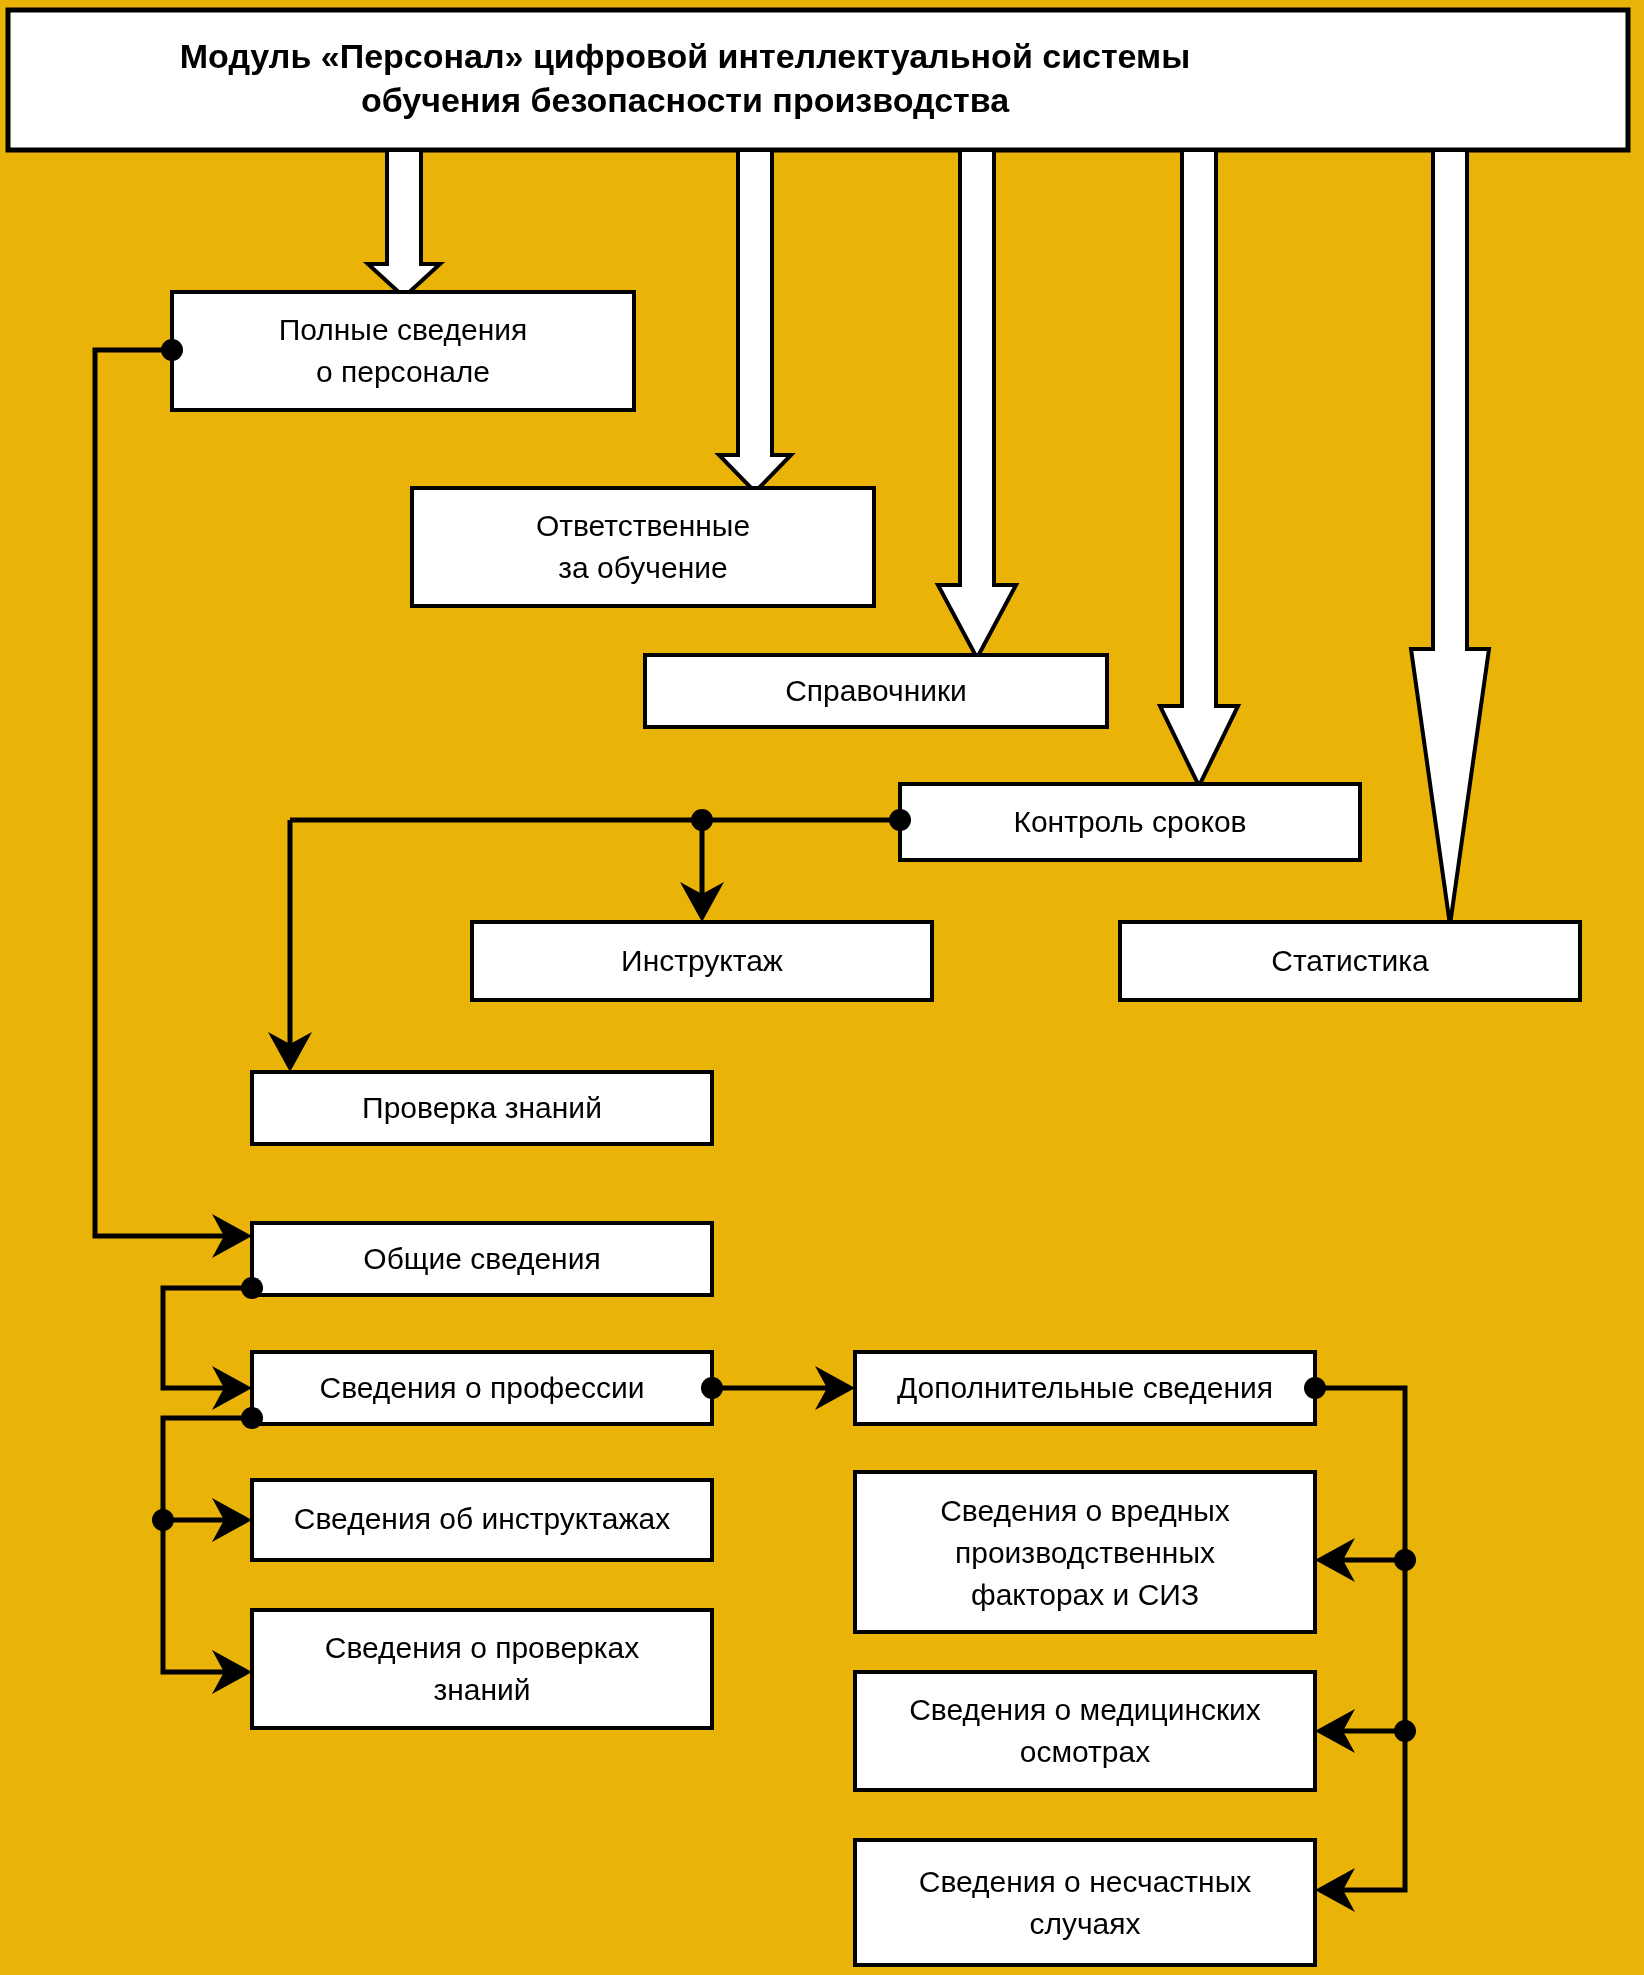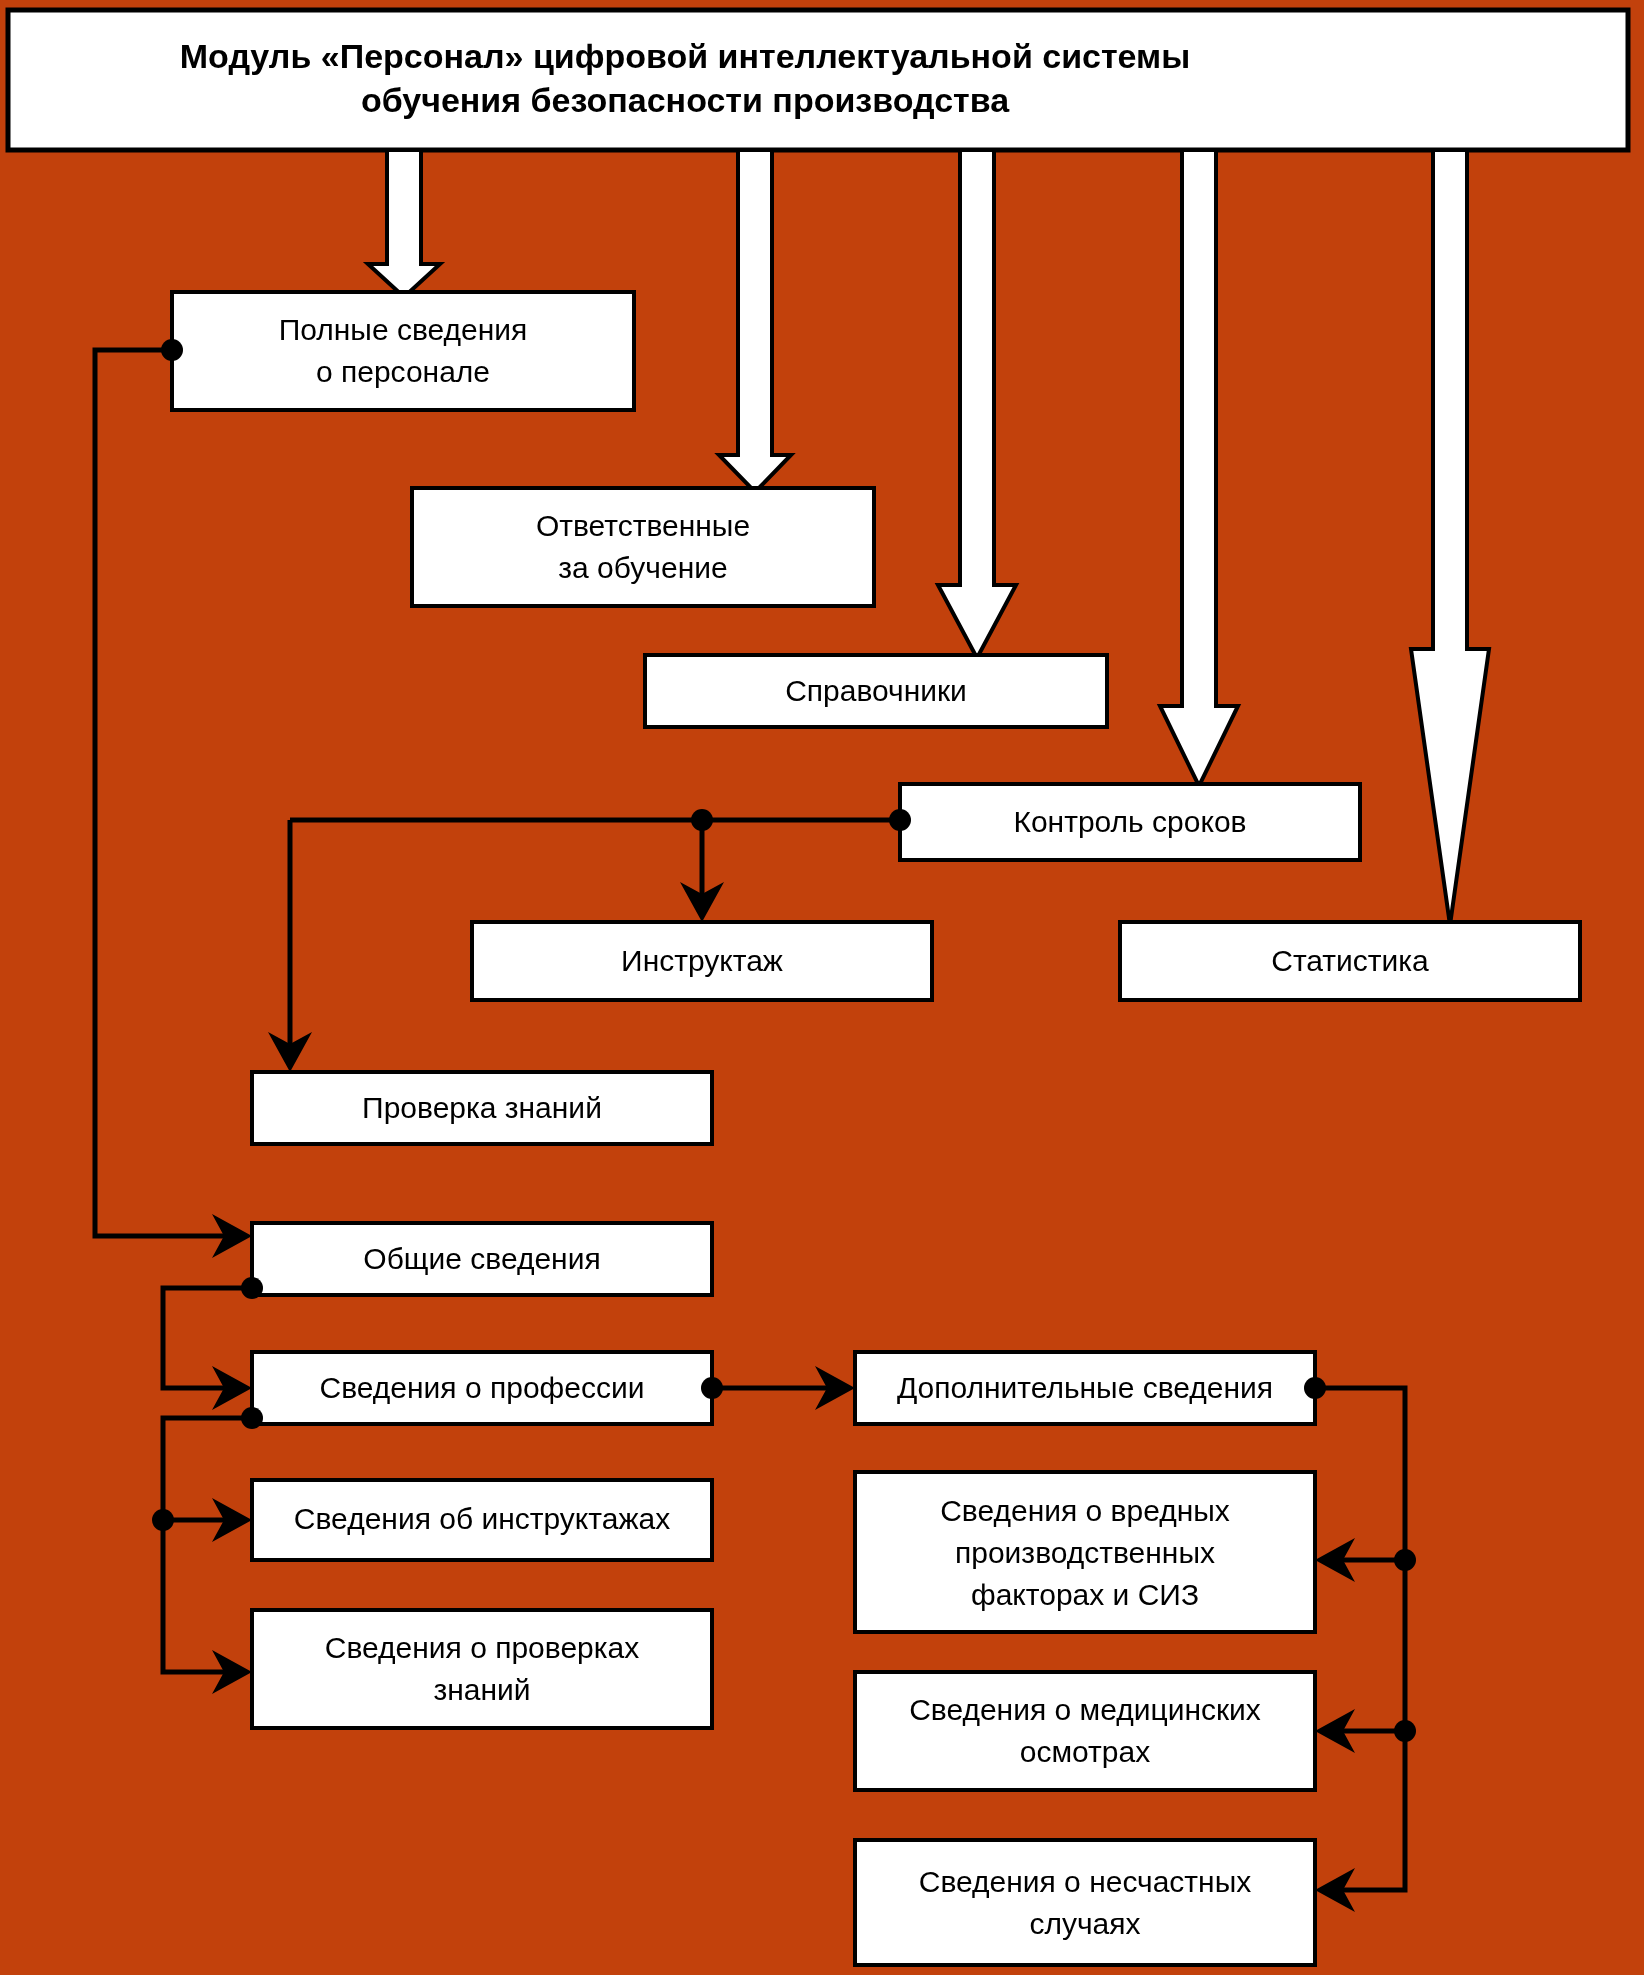--- a/index.html
+++ b/index.html
@@ -7,21 +7,21 @@
     padding: 0;
     background: #ffffff;
   }
   body {
     font-family: "Liberation Sans", sans-serif;
   }
   #page {
     position: relative;
     width: 1644px;
     height: 1975px;
-    background: #c2410c;
+    background: #eab308;
     overflow: hidden;
   }
   svg#diagram {
     position: absolute;
     left: 0;
     top: 0;
     width: 1644px;
     height: 1975px;
   }
   .node-rect {

